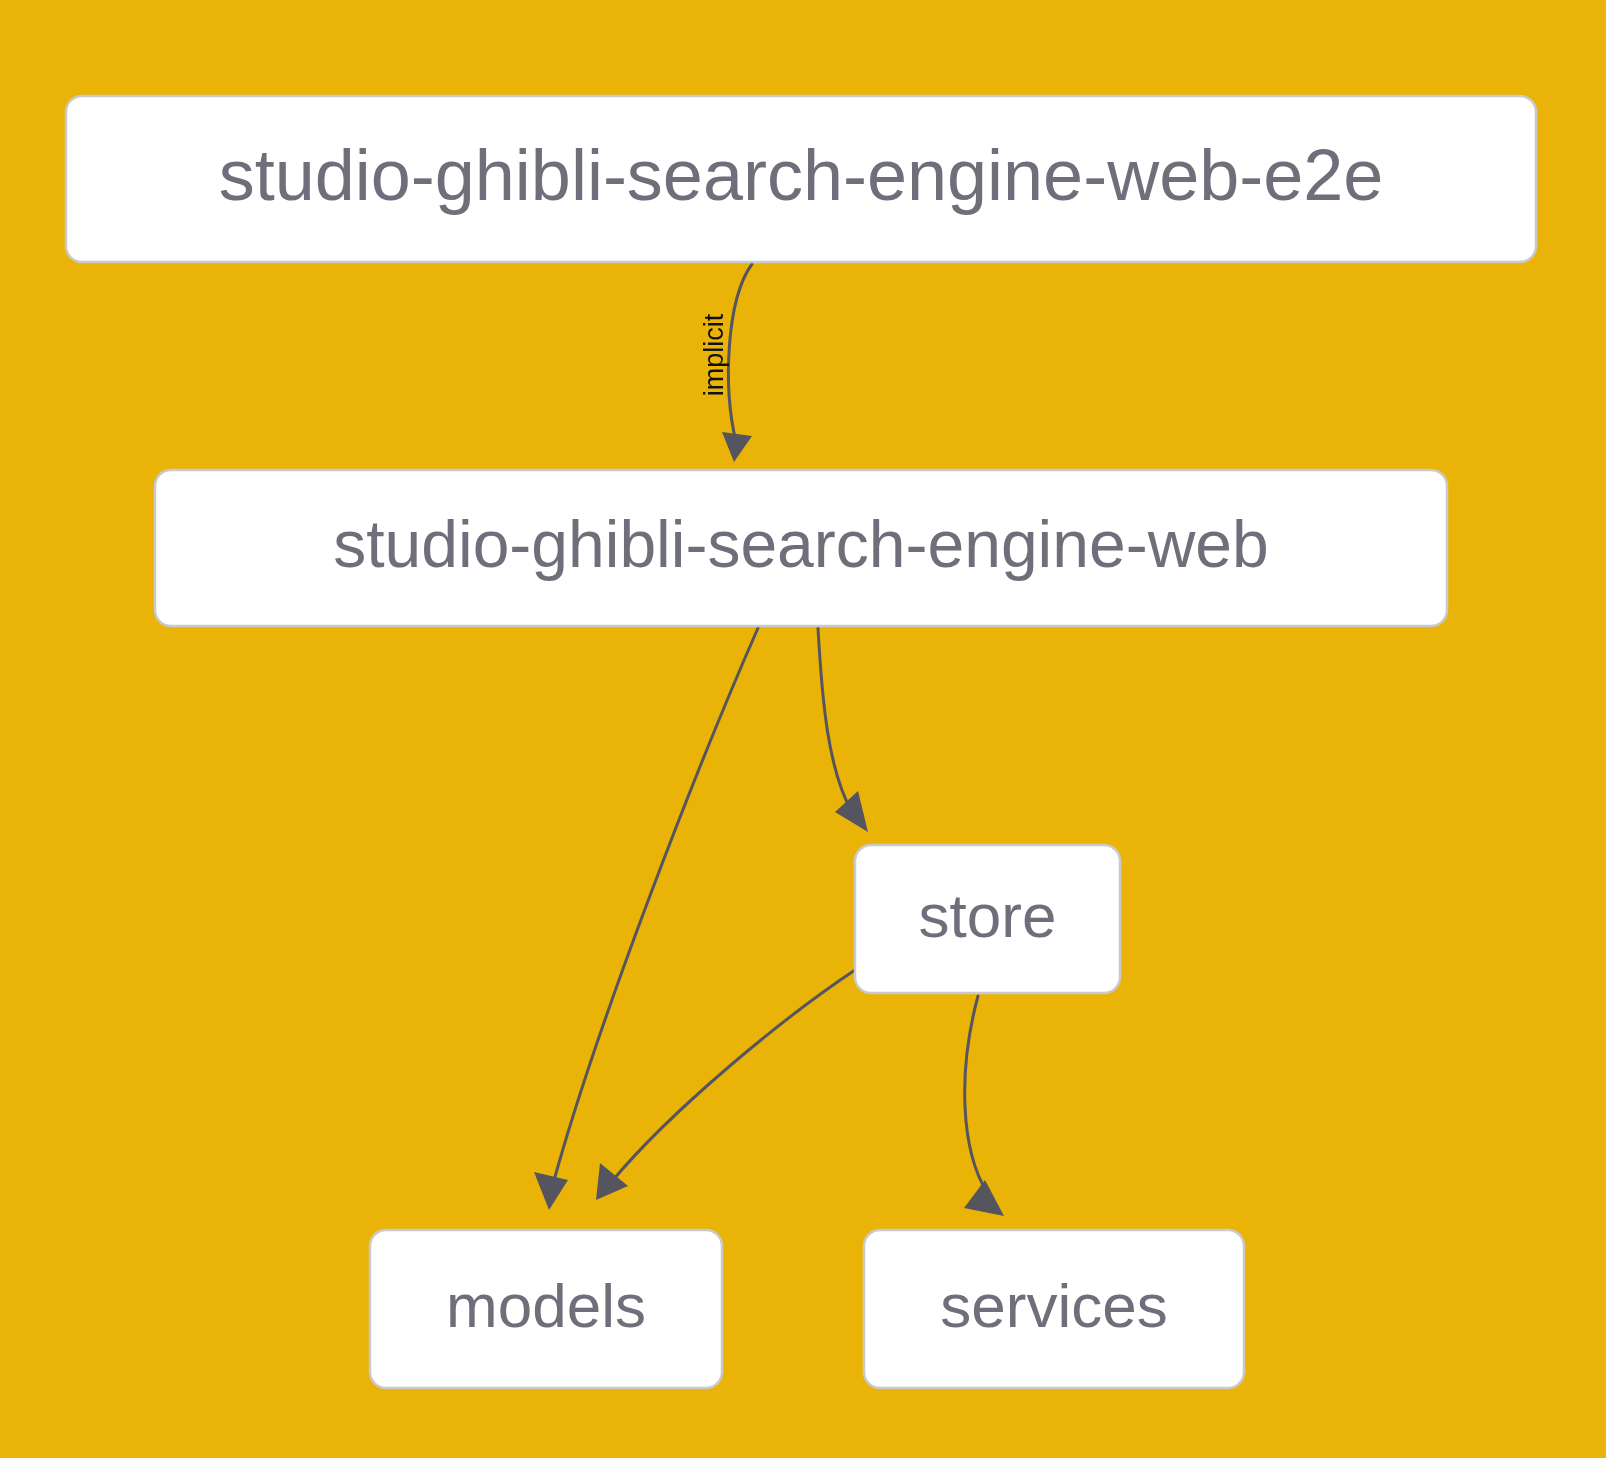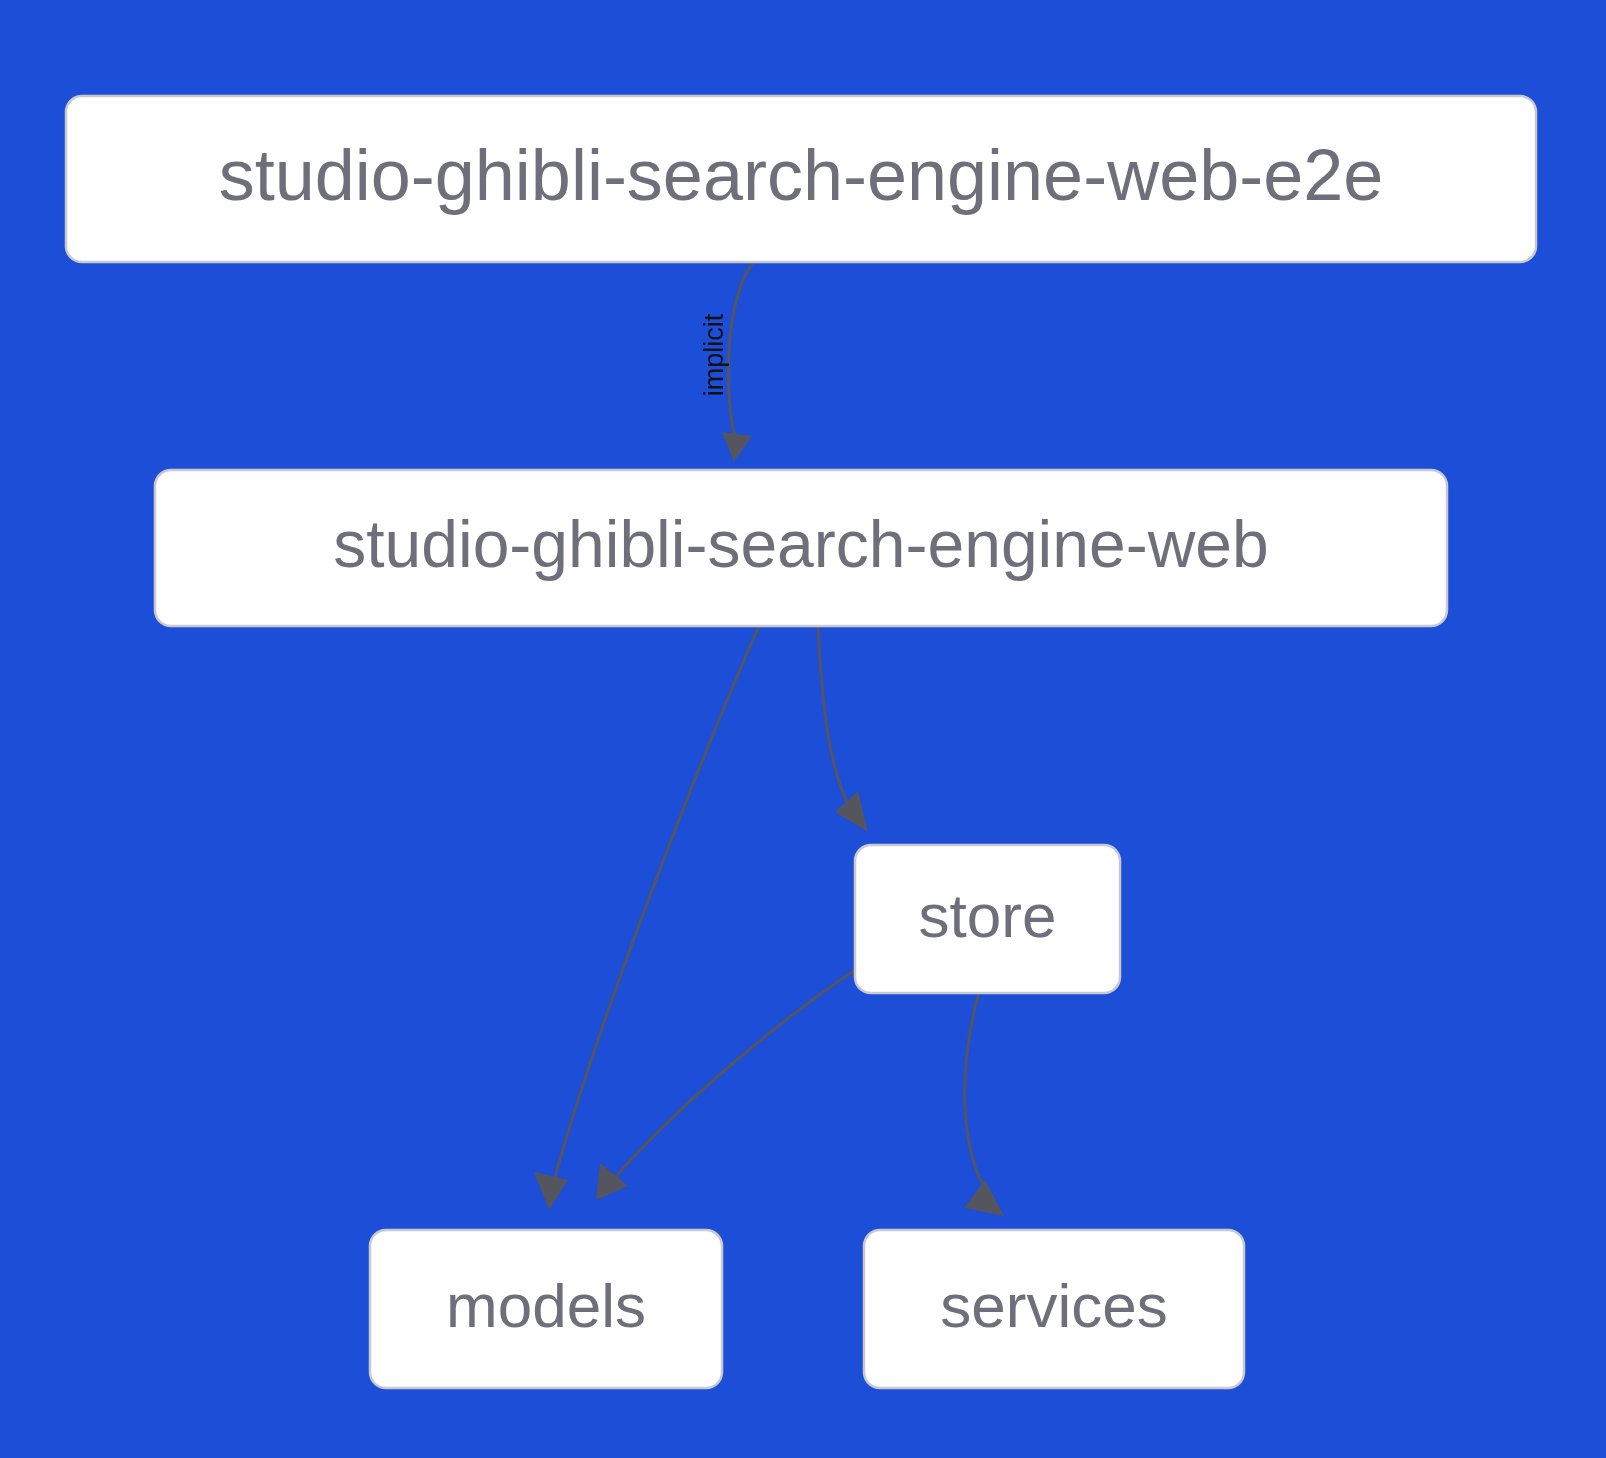--- a/index.html
+++ b/index.html
@@ -11,21 +11,21 @@
   body {
     width: 1606px;
     height: 1458px;
     font-family: "Liberation Sans", sans-serif;
     overflow: hidden;
   }
   #graph-root {
     position: relative;
     width: 1606px;
     height: 1458px;
-    background: #1d4ed8;
+    background: #eab308;
   }
   svg#graph-svg {
     position: absolute;
     top: 0;
     left: 0;
     width: 1606px;
     height: 1458px;
     display: block;
   }
   .node-rect {

